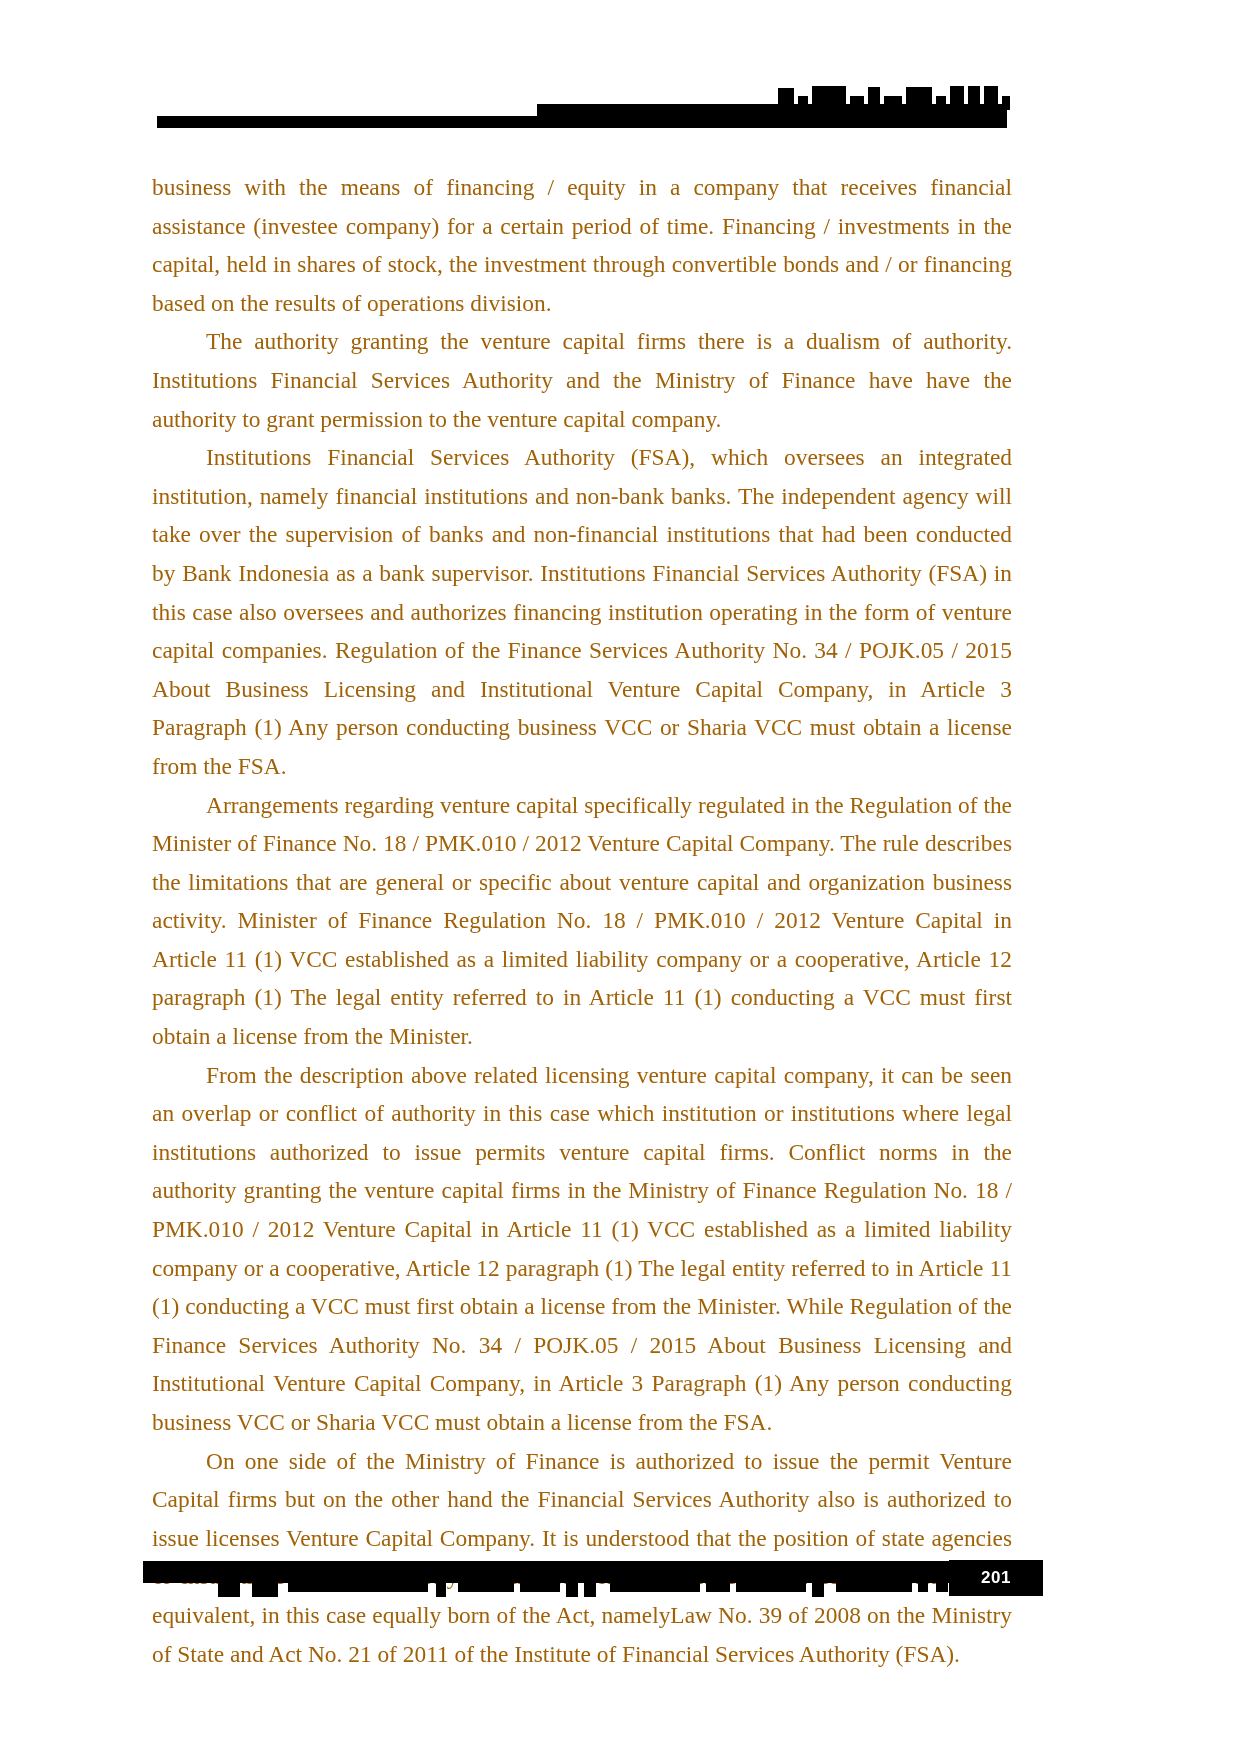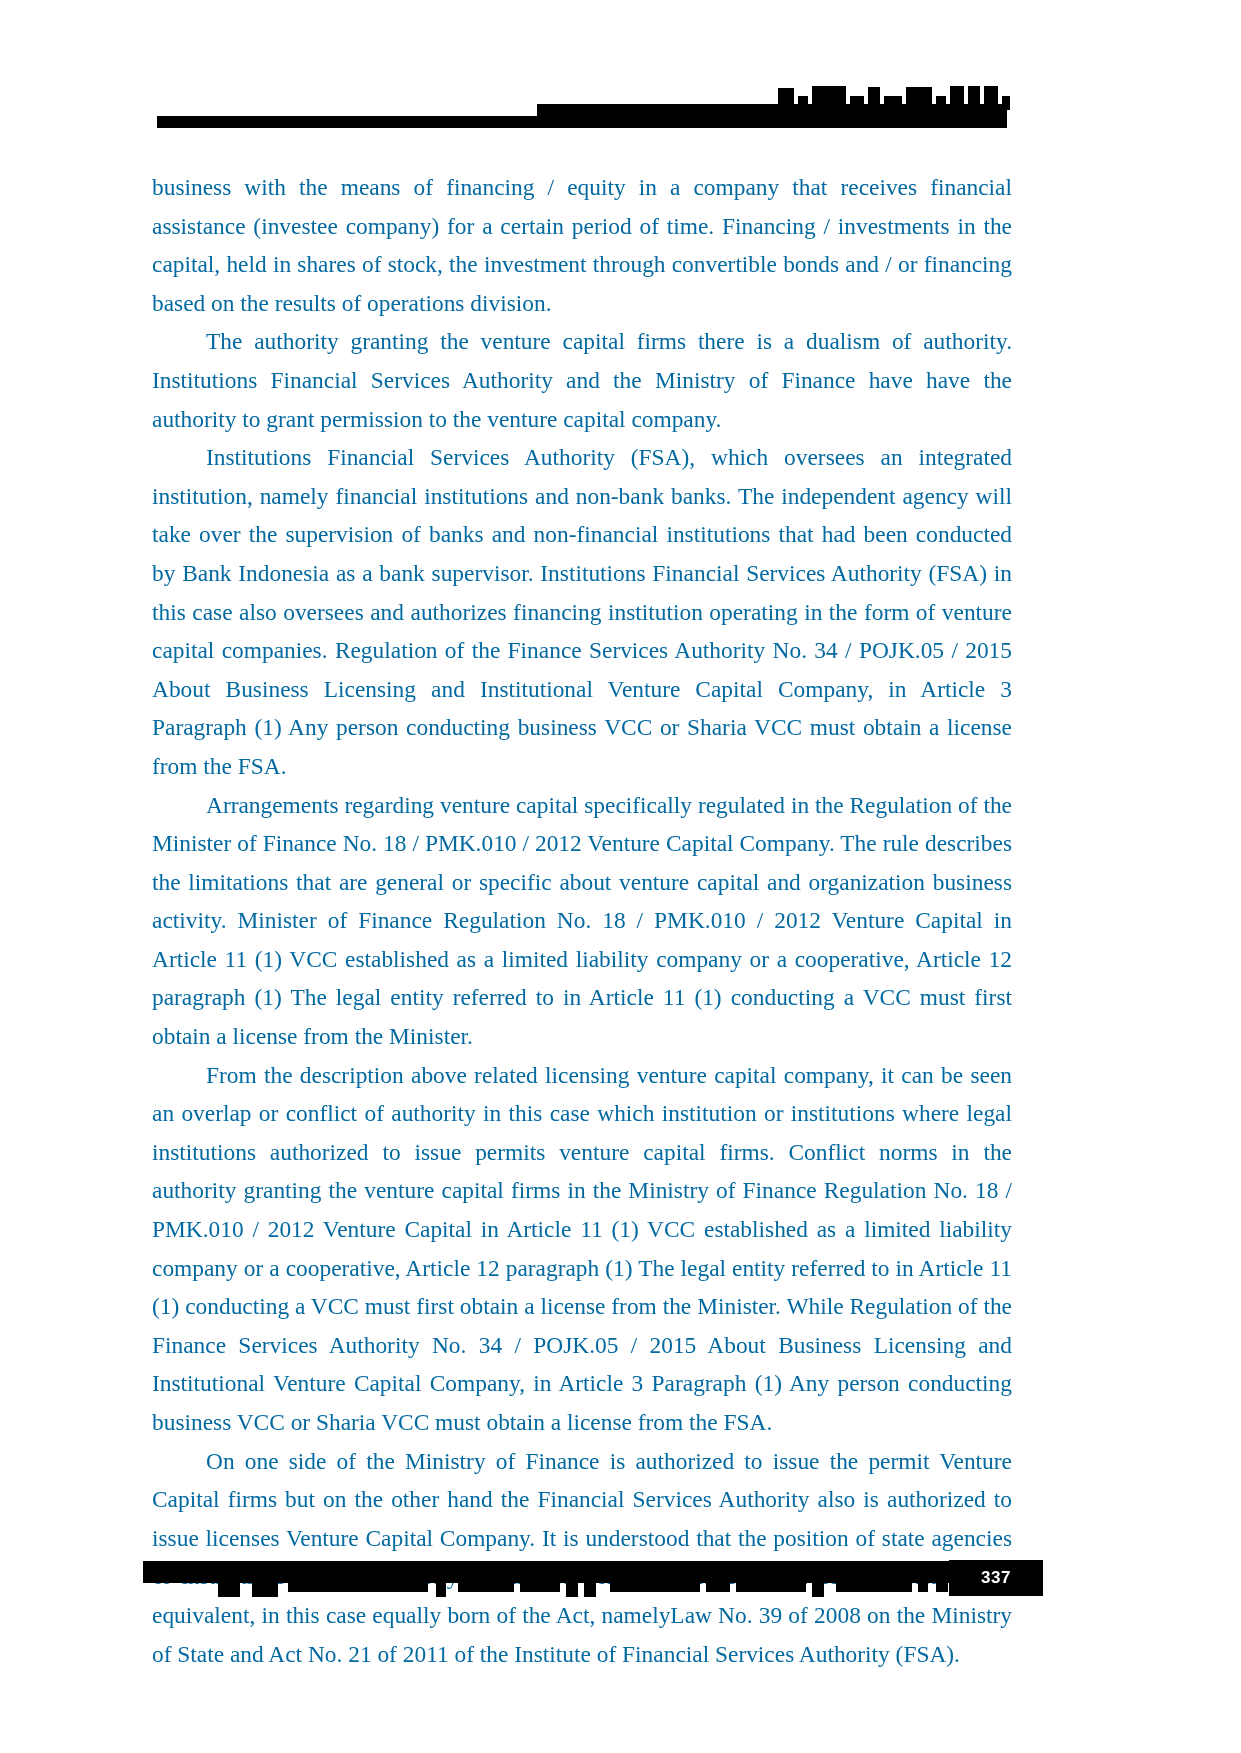--- a/index.html
+++ b/index.html
@@ -59,21 +59,21 @@
     left: 152px;
     top: 168px;
     width: 860px;
   }
   .content p {
     margin: 0;
     text-align: justify;
     text-justify: inter-word;
     font-size: 23.4px;
     line-height: 38.6px;
-    color: #0369a1;
+    color: #a16207;
     text-indent: 0;
     hyphens: none;
   }
   .content p.indent {
     text-indent: 54px;
   }
   .content p + p {
     margin-top: 0;
   }
 
@@ -159,16 +159,16 @@
       <i style="left:566px; top:23px; width:12px; height:14px;"></i>
       <i style="left:584px; top:23px; width:12px; height:14px;"></i>
       <i style="left:610px; top:23px; width:90px; height:9px;"></i>
       <i style="left:706px; top:23px; width:24px; height:9px;"></i>
       <i style="left:736px; top:23px; width:70px; height:9px;"></i>
       <i style="left:812px; top:23px; width:12px; height:14px;"></i>
       <i style="left:836px; top:23px; width:76px; height:9px;"></i>
       <i style="left:918px; top:23px; width:10px; height:9px;"></i>
       <i style="left:936px; top:23px; width:12px; height:9px;"></i>
     </div>
-    <div class="page-number-badge">337</div>
+    <div class="page-number-badge">201</div>
   </div>
 
 </div>
 
 </body></html>

